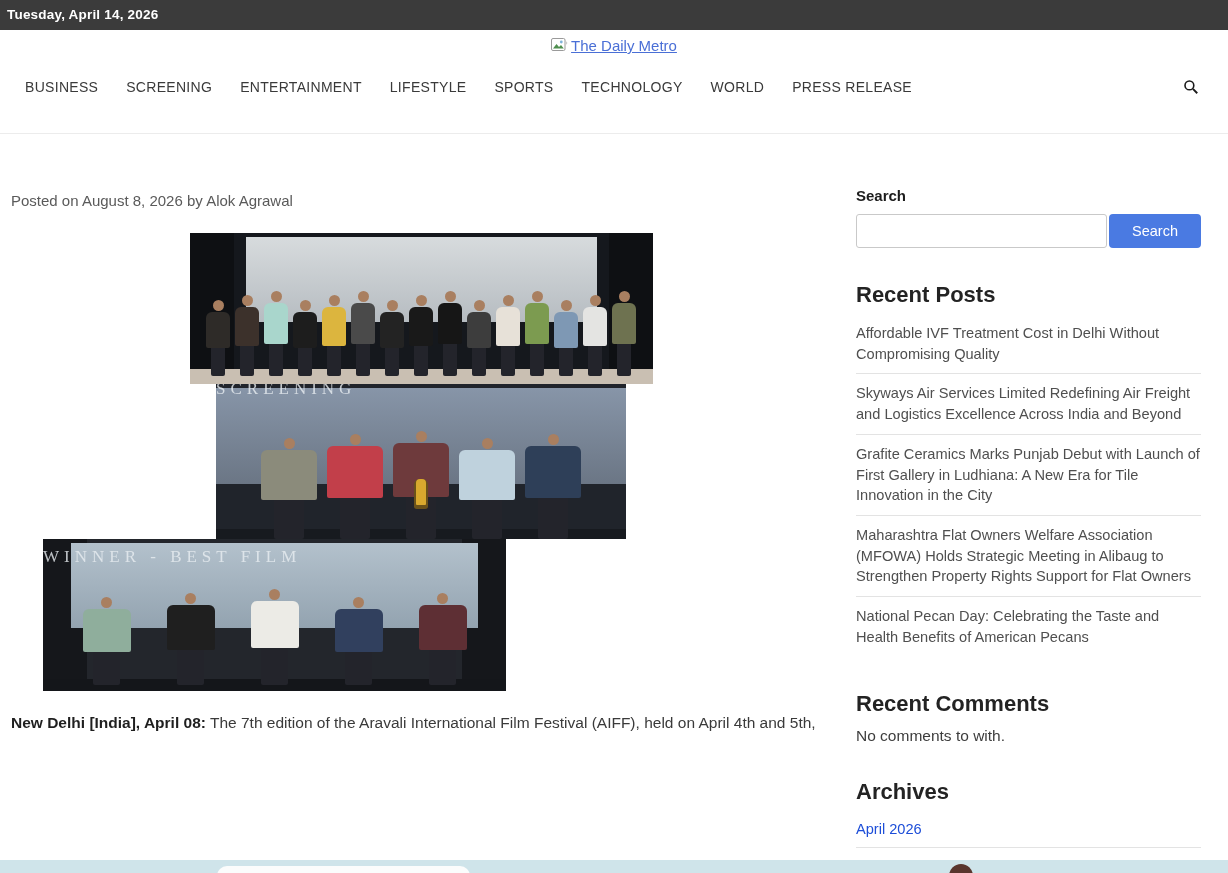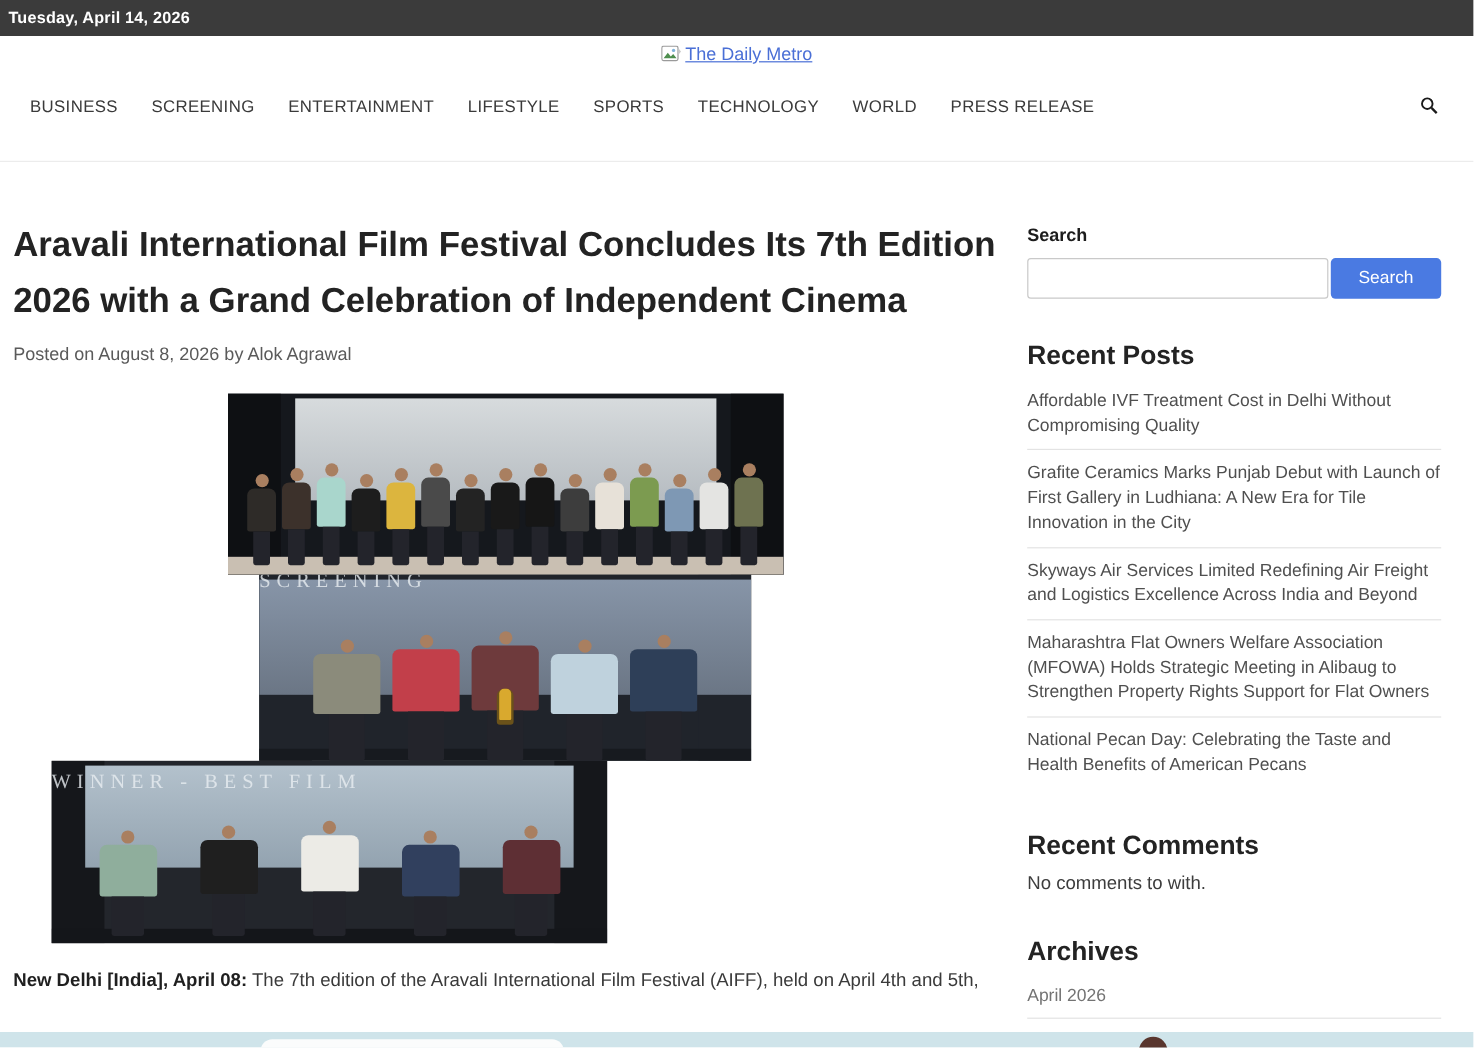--- a/index.html
+++ b/index.html
@@ -55,21 +55,21 @@
   .search-row{display:flex;gap:2px;margin-top:10px;}
   .search-input{flex:1;height:34px;border:1px solid #c9c9c9;border-radius:3px;
     padding:0 8px;font-size:14px;outline:none;background:#fff;}
   .search-btn{width:92px;height:34px;background:var(--accent-blue);color:#fff;border:none;
     border-radius:4px;font-size:14.5px;font-family:inherit;cursor:pointer;}
   .widget-title{font-size:22px;font-weight:700;color:#232323;margin:34px 0 6px;}
   .post-item{padding:9px 0;font-size:14.6px;line-height:1.42;color:#4f4f4f;
     border-bottom:1px solid var(--divider);cursor:pointer;}
   .post-item:last-child{border-bottom:none;}
   .no-comments{font-size:15.5px;color:#3d3d3d;margin-top:10px;}
-  .archive-item{padding:10px 0;font-size:14.6px;color:#737373;
+  .archive-item{padding:10px 0;font-size:14.6px;color:#1d4ed8;
     border-bottom:1px solid var(--divider);cursor:pointer;}
   .archive-item:last-child{border-bottom:none;}
   
   .bottom-band{position:absolute;left:0;right:0;bottom:0;height:13px;
     background:var(--band-blue);z-index:10;}
   .band-card{position:absolute;left:217px;top:6px;width:253px;height:10px;
     background:#fbfcfc;border-radius:10px 10px 0 0;}
   .band-head{position:absolute;left:949px;top:4px;width:24px;height:24px;
     border-radius:50%;background:#59362e;}
 </style>
@@ -118,21 +118,20 @@
         <circle cx="8" cy="8" r="5.5" fill="none" stroke="#1a1a1a" stroke-width="2"></circle>
         <line x1="12.4" y1="12.4" x2="17.8" y2="17.8" stroke="#1a1a1a" stroke-width="2.4"></line>
       </svg>
     </span>
   </div>
 </header>
 
 <div class="main">
 
   <div class="article">
-    <h1 class="title">Aravali International Film Festival Concludes Its 7th Edition 2026 with a Grand Celebration of Independent Cinema</h1>
     <div class="meta">Posted on August 8, 2026 by Alok Agrawal</div>
     <div class="photos">
         <div class="photo" title="Group of about fifteen award winners holding trophies on stage in front of a projection screen" style="width: 463px; height: 151px; background: rgb(21, 24, 29);">
           <div class="ph-curtain" style="left: 0px; background: rgb(14, 16, 19);"></div>
           <div class="ph-curtain" style="right: 0px; background: rgb(14, 16, 19);"></div>
           <div class="ph-screen" style="left: 56px; right: 56px; top: 4px; height: 56%; background: linear-gradient(rgb(215, 219, 221), rgb(182, 188, 193));"></div>
           <div class="ph-floor" style="height: 15px; background: rgb(201, 191, 178);"></div>
           <div class="ph-people" style="bottom: 8px; gap: 5px;">
             <div class="person" style="width: 24px;">
               <div class="p-head"></div>
@@ -289,23 +288,23 @@
     <div class="search-row">
       <input class="search-input" type="text" placeholder="" style="">
       <button class="search-btn">Search</button>
     </div>
 
     <h2 class="widget-title">Recent Posts</h2>
     <div>
 
         <div class="post-item">Affordable IVF Treatment Cost in Delhi Without Compromising Quality</div>
 
+        <div class="post-item">Skyways Air Services Limited Redefining Air Freight and Logistics Excellence Across India and Beyond</div>
+
         <div class="post-item">Grafite Ceramics Marks Punjab Debut with Launch of First Gallery in Ludhiana: A New Era for Tile Innovation in the City</div>
-
-        <div class="post-item">Skyways Air Services Limited Redefining Air Freight and Logistics Excellence Across India and Beyond</div>
 
         <div class="post-item">Maharashtra Flat Owners Welfare Association (MFOWA) Holds Strategic Meeting in Alibaug to Strengthen Property Rights Support for Flat Owners</div>
 
         <div class="post-item">National Pecan Day: Celebrating the Taste and Health Benefits of American Pecans</div>
       </div>
 
     <h2 class="widget-title">Recent Comments</h2>
     <div class="no-comments">No comments to with.</div>
 
     <h2 class="widget-title">Archives</h2>

